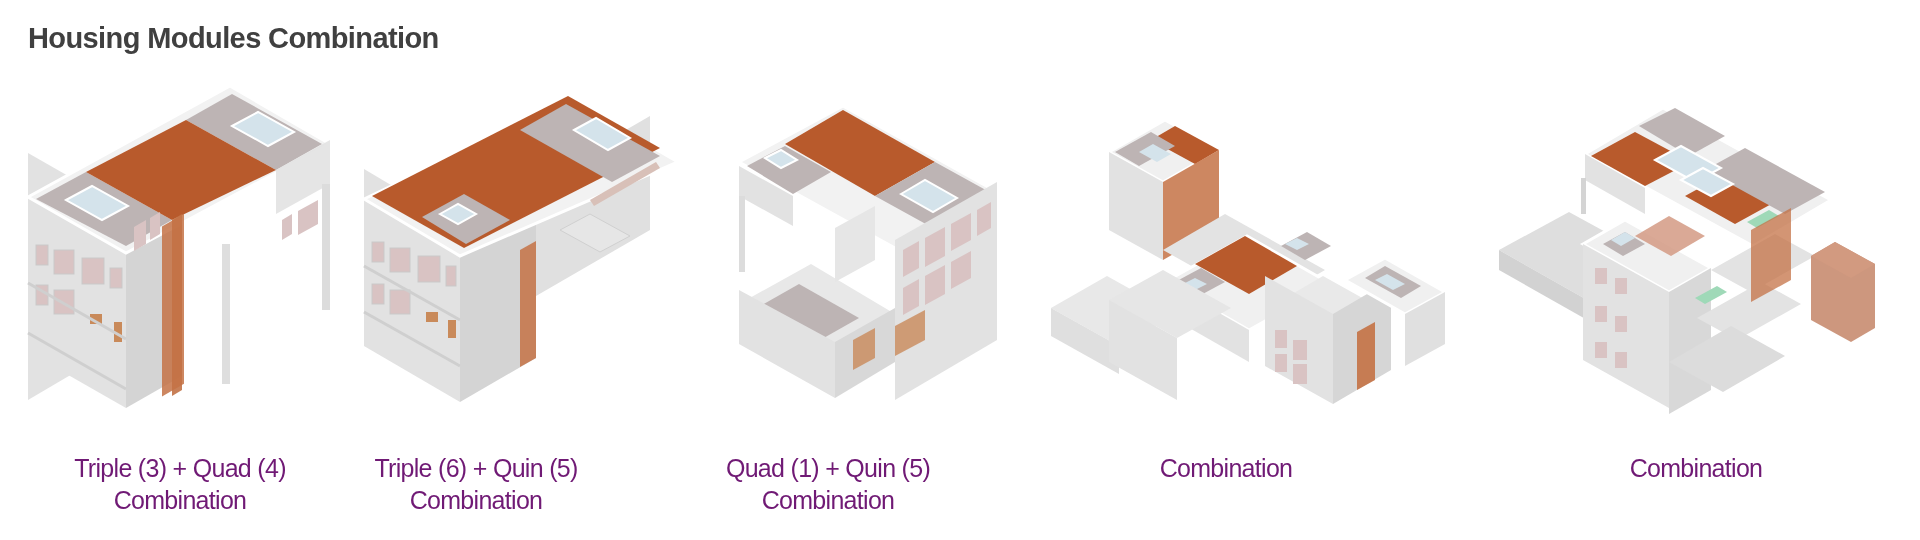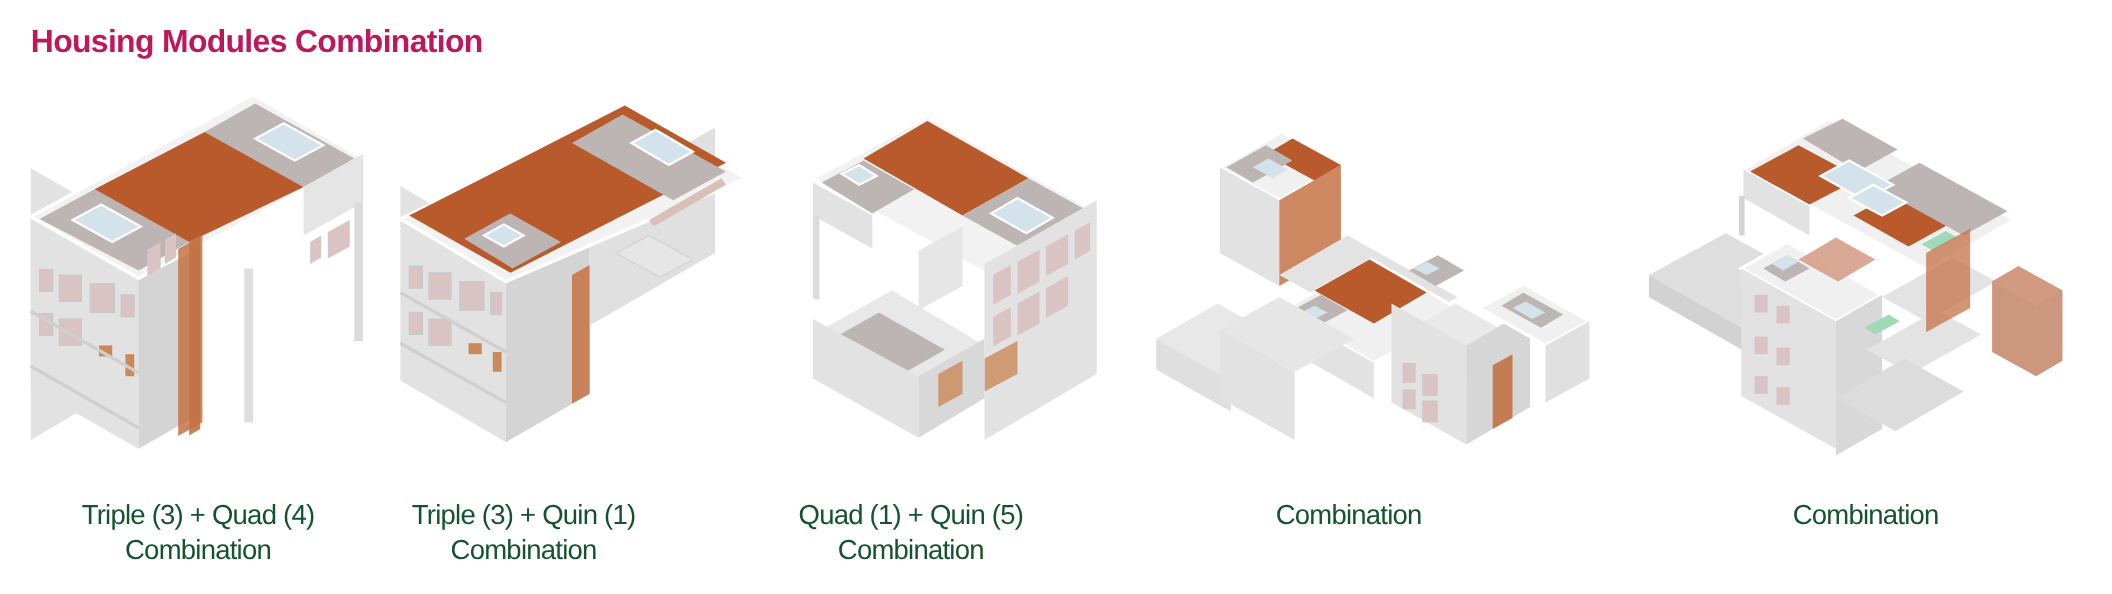--- a/index.html
+++ b/index.html
@@ -1,23 +1,23 @@
 <!DOCTYPE html>
 <html><head>
   <meta charset="utf-8">
   <style>
     html, body { margin:0; padding:0; background:#ffffff; }
     body { width:1920px; height:540px; position:relative; overflow:hidden;
            font-family:"Liberation Sans", sans-serif; color:#111; }
     .title { position:absolute; left:28px; top:22px; font-size:29px; font-weight:bold;
-             letter-spacing:-0.6px; color:#be185d; }
+             letter-spacing:-0.6px; color:#404040; }
     .panel { position:absolute; top:100px; }
     .panel svg { position:absolute; left:0; top:0; overflow:visible; }
     .caption { position:absolute; top:452px; text-align:center; font-size:25px; line-height:32px;
-               letter-spacing:-0.7px; color:#14532d; white-space:nowrap; transform:translateX(-50%); }
+               letter-spacing:-0.7px; color:#701a75; white-space:nowrap; transform:translateX(-50%); }
     .caption span { display:block; }
   </style>
 </head>
 <body>
 
 <div class="title">Housing Modules Combination</div>
 
 <div class="panel" style="left:0;">
   <svg width="360" height="320" viewBox="0 0 360 320">
 
@@ -89,21 +89,21 @@
     </g>
     <rect x="66" y="212" width="12" height="10" fill="#c98a5a"></rect>
     <rect x="88" y="220" width="8" height="18" fill="#c98a5a"></rect>
     <polygon points="200,130 230,114 270,136 240,152" fill="#e6e6e6" stroke="#d0d0d0"></polygon>
     <polygon points="230,100 296,62 300,68 234,106" fill="#d8c0b8"></polygon>
     <line x1="4" y1="166" x2="100" y2="220" stroke="#cfcfcf" stroke-width="3"></line>
     <line x1="4" y1="212" x2="100" y2="266" stroke="#cfcfcf" stroke-width="3"></line>
   </svg>
 </div>
 <div class="caption" style="left:476px;">
-  <span>Triple (3) + Quin (1)</span>
+  <span>Triple (6) + Quin (5)</span>
   <span>Combination</span>
 </div>
 
 <div class="panel" style="left:735px;">
   <svg width="280" height="320" viewBox="0 0 280 320">
     <polygon points="4,50 108,-6 262,80 160,136" fill="#f2f2f2" stroke="#fff" stroke-width="3" transform="translate(0,12)"></polygon>
     <polygon points="12,56 50,36 96,62 58,84" fill="#bdb4b4" transform="translate(0,10)"></polygon>
     <polygon points="50,44 108,10 200,62 140,96" fill="#b85a2c"></polygon>
     <polygon points="140,96 200,62 258,94 198,128" fill="#bdb4b4"></polygon>
     <polygon points="166,94 190,80 222,98 198,112" fill="#d4e3eb" stroke="#fff" stroke-width="2"></polygon>

